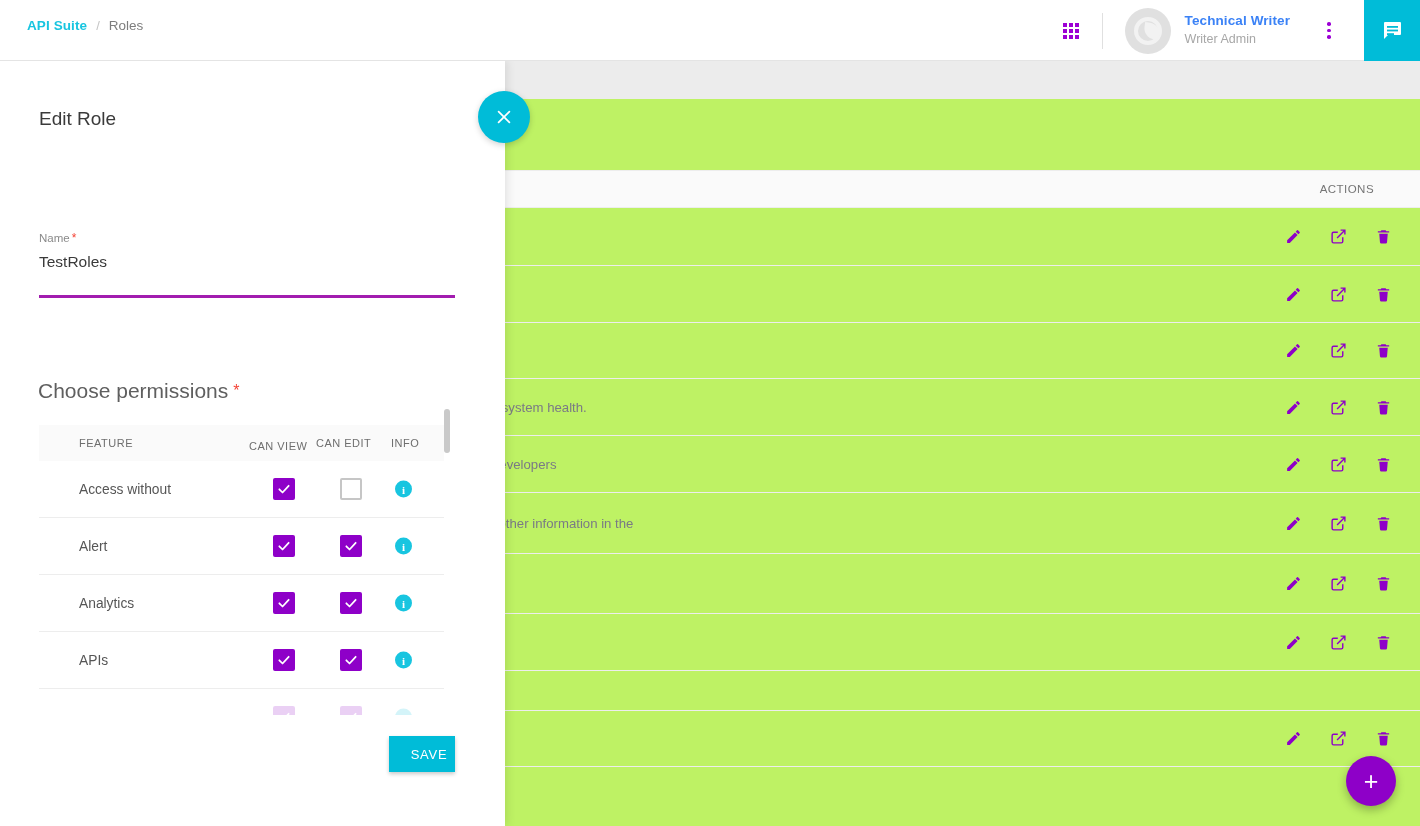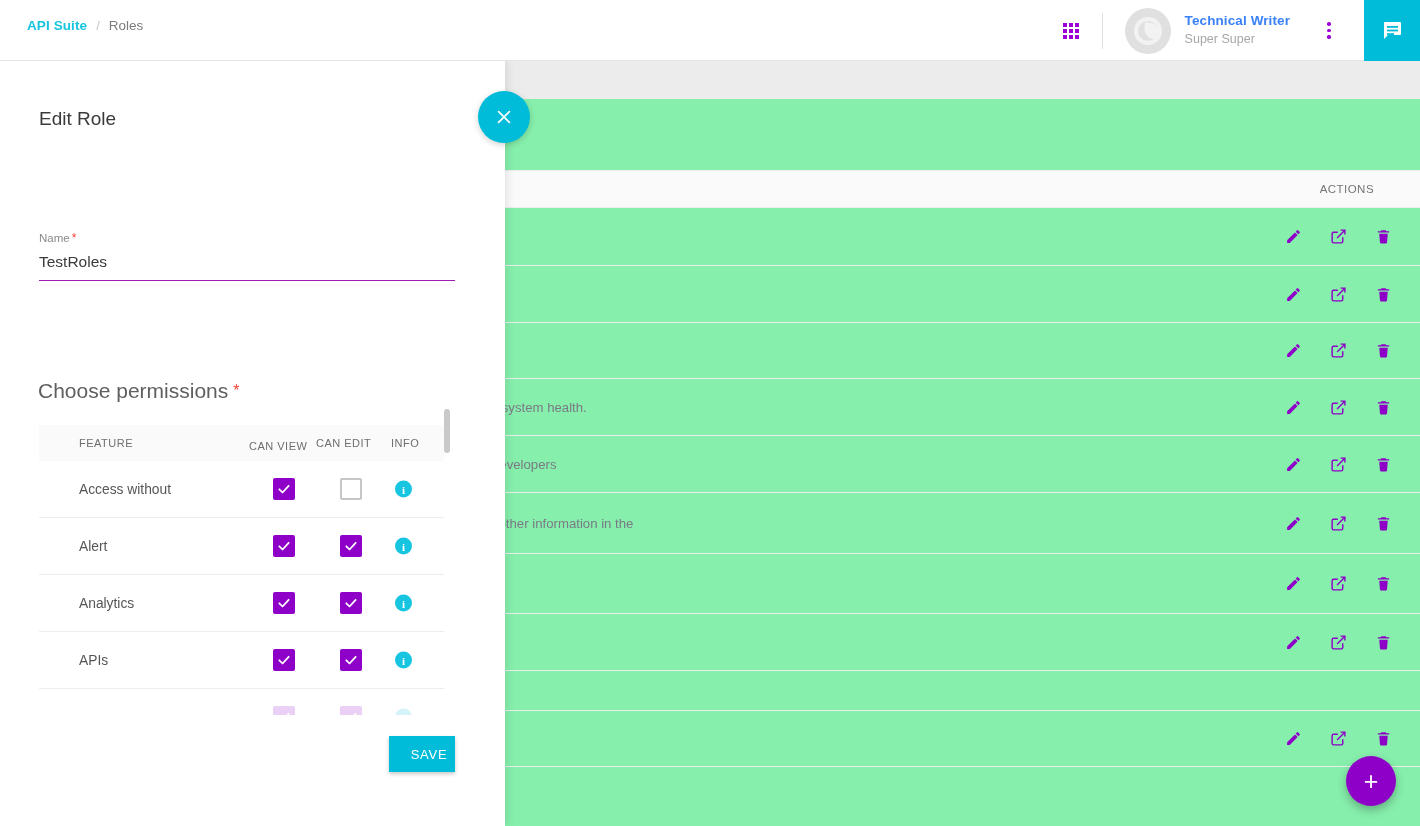--- a/index.html
+++ b/index.html
@@ -68,21 +68,21 @@
   .kebab b { display:block; width: 3.5px; height: 3.5px; border-radius: 50%; background: #9c00d4; }
 
   .chatbtn {
     width: 56px; height: 61px; background: #00bcd8;
     display: flex; align-items: center; justify-content: center; cursor: pointer; flex: none;
   }
 
   
   .bgpage { position: absolute; left: 0; top: 61px; width: 1420px; height: 765px; background: #fff; }
   .gray-band { position: absolute; left: 0; top: 0; width: 1420px; height: 38px; background: #ececec; }
-  .sheet { position: absolute; left: 0; top: 38px; width: 1420px; height: 727px; background: #86efac; }
+  .sheet { position: absolute; left: 0; top: 38px; width: 1420px; height: 727px; background: #bef264; }
 
   .roles-table { position: absolute; left: 0; top: 71px; width: 1420px; }
   .rt-head {
     height: 38px; background: #fafafa; border-top: 1px solid #ededed; border-bottom: 1px solid #ededed;
     position: relative;
   }
   .rt-head .h-actions {
     position: absolute; right: 46px; top: 50%; transform: translateY(-50%);
     font-size: 11.5px; letter-spacing: .45px; color: #757575;
   }
@@ -122,22 +122,22 @@
     background: #00bcd8; color: #fff;
     display: flex; align-items: center; justify-content: center;
     cursor: pointer; z-index: 25;
     box-shadow: 0 2px 6px rgba(0,0,0,.18);
   }
 
   .field { position: absolute; left: 39px; width: 416px; }
   .field-label { font-size: 11.5px; color: #8a8a8a; margin-bottom: 8px; }
   .field-req { color: #f44336; font-size: 12px; margin-left: 2px; }
   .field-value {
-    font-size: 15.5px; color: #3a3a3a; padding-bottom: 9px;
-    border-bottom: 1px solid #a21caf; min-height: 24px;
+    font-size: 15.5px; color: #3a3a3a; padding-bottom: 24px;
+    border-bottom: 3px solid #a21caf; min-height: 24px;
     outline: none;
   }
 
   .perm-title {
     position: absolute; left: 38px; top: 318px;
     font-size: 21px; color: #5f5f5f; font-weight: normal;
   }
   .perm-title .field-req { font-size: 16px; vertical-align: 2px; margin-left: 5px; }
 
   .perm-table {
@@ -435,21 +435,21 @@
             <b></b>
           </i>
       </div>
       <div class="tb-divider"></div>
       <div class="avatar">
         <div class="a-ring"></div>
         <div class="a-leaf"></div>
       </div>
       <div class="user-block">
         <span class="user-name">Technical Writer</span>
-        <span class="user-role">Super Super</span>
+        <span class="user-role">Writer Admin</span>
       </div>
       <div class="kebab">
           <b></b>
           <b></b>
           <b></b>
         </div>
       <div class="chatbtn">
         <svg width="24" height="24" viewBox="0 0 24 24" aria-hidden="true">
           <path fill="#ffffff" d="M4 3h16a1 1 0 0 1 1 1v11a1 1 0 0 1-1 1H8l-4 4V4a1 1 0 0 1 1-1z"></path>
           <rect x="7" y="7" width="11" height="1.8" fill="#00bcd8"></rect>

